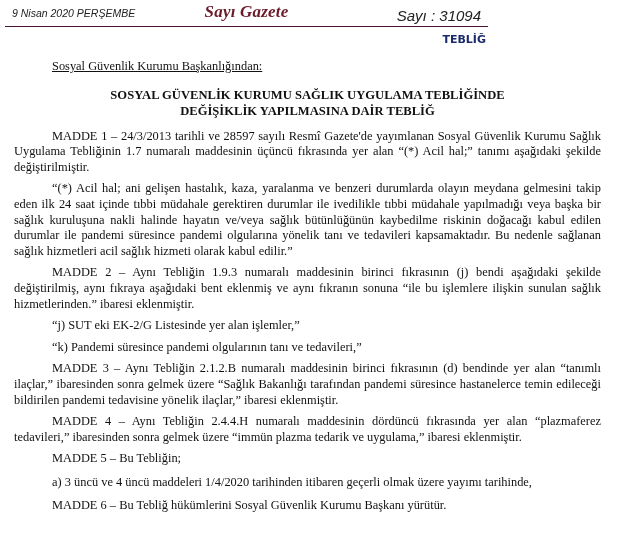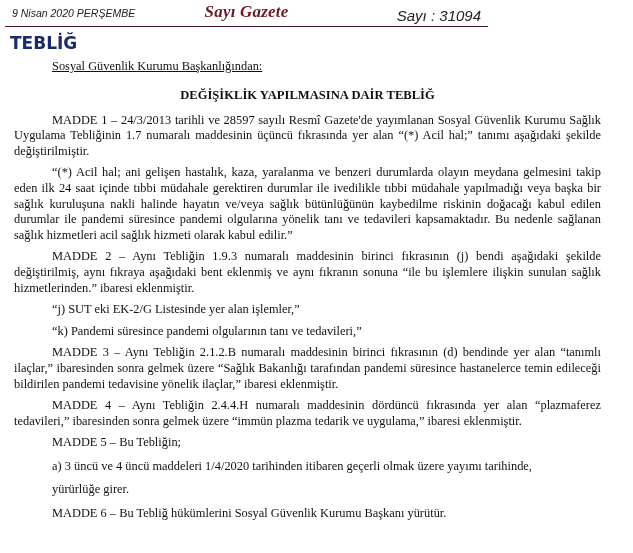--- a/index.html
+++ b/index.html
@@ -19,22 +19,22 @@
     .mast-title {
       position: absolute; left: 0; right: 0; top: 2px; text-align: center;
       font-family: "Liberation Serif", serif; font-weight: bold; font-size: 17px;
       color: #6b1a2a; letter-spacing: 0.2px;
     }
     .mast-issue {
       position: absolute; right: 7px; top: 7px;
       font-family: "Liberation Sans", sans-serif; font-size: 15px; color: #222;
     }
     .section {
-      position: absolute; left: 10px; width: 483px; top: 33px; text-align: left;
-      font-family: "DejaVu Sans", sans-serif; font-weight: bold; font-size: 17px;
+      position: absolute; left: 3px; width: 483px; top: 33px; text-align: right;
+      font-family: "DejaVu Sans", sans-serif; font-weight: bold; font-size: 11px;
       color: #1b2a6b;
     }
     .doc {
       position: absolute; left: 14px; top: 59px; width: 587px;
       font-size: 12.4px; line-height: 15.6px;
     }
     .issuer {
       margin-left: 38px; text-decoration: underline; font-size: 12.4px;
       margin-bottom: 12px;
     }
@@ -53,32 +53,32 @@
   <span class="mast-date">9 Nisan 2020 PERŞEMBE</span>
   <span class="mast-title">Sayı Gazete</span>
   <span class="mast-issue">Sayı : 31094</span>
 </div>
 
 <div class="section">TEBLİĞ</div>
 
 <div class="doc">
   <div class="issuer">Sosyal Güvenlik Kurumu Başkanlığından:</div>
   <div class="heading">
+    <div>SOSYAL GÜVENLİK KURUMU SAĞLIK UYGULAMA TEBLİĞİNDE</div>
     <div>DEĞİŞİKLİK YAPILMASINA DAİR TEBLİĞ</div>
   </div>
 
   <p><b>MADDE 1 –</b><span> 24/3/2013 tarihli ve 28597 sayılı Resmî Gazete'de yayımlanan Sosyal Güvenlik Kurumu Sağlık Uygulama Tebliğinin 1.7 numaralı maddesinin üçüncü fıkrasında yer alan “(*) Acil hal;” tanımı aşağıdaki şekilde değiştirilmiştir.</span></p>
   <p>“(*) Acil hal; ani gelişen hastalık, kaza, yaralanma ve benzeri durumlarda olayın meydana gelmesini takip eden ilk 24 saat içinde tıbbi müdahale gerektiren durumlar ile ivedilikle tıbbi müdahale yapılmadığı veya başka bir sağlık kuruluşuna nakli halinde hayatın ve/veya sağlık bütünlüğünün kaybedilme riskinin doğacağı kabul edilen durumlar ile pandemi süresince pandemi olgularına yönelik tanı ve tedavileri kapsamaktadır. Bu nedenle sağlanan sağlık hizmetleri acil sağlık hizmeti olarak kabul edilir.”</p>
 
   <p><b>MADDE 2 –</b><span> Aynı Tebliğin 1.9.3 numaralı maddesinin birinci fıkrasının (j) bendi aşağıdaki şekilde değiştirilmiş, aynı fıkraya aşağıdaki bent eklenmiş ve aynı fıkranın sonuna “ile bu işlemlere ilişkin sunulan sağlık hizmetlerinden.” ibaresi eklenmiştir.</span></p>
   <p>“j) SUT eki EK-2/G Listesinde yer alan işlemler,”</p>
   <p>“k) Pandemi süresince pandemi olgularının tanı ve tedavileri,”</p>
 
   <p><b>MADDE 3 –</b><span> Aynı Tebliğin 2.1.2.B numaralı maddesinin birinci fıkrasının (d) bendinde yer alan “tanımlı ilaçlar,” ibaresinden sonra gelmek üzere “Sağlık Bakanlığı tarafından pandemi süresince hastanelerce temin edileceği bildirilen pandemi tedavisine yönelik ilaçlar,” ibaresi eklenmiştir.</span></p>
 
   <p><b>MADDE 4 –</b><span> Aynı Tebliğin 2.4.4.H numaralı maddesinin dördüncü fıkrasında yer alan “plazmaferez tedavileri,” ibaresinden sonra gelmek üzere “immün plazma tedarik ve uygulama,” ibaresi eklenmiştir.</span></p>
 
   <p class="plain"><b>MADDE 5 –</b><span> Bu Tebliğin;</span></p>
   <p class="plain">a) 3 üncü ve 4 üncü maddeleri 1/4/2020 tarihinden itibaren geçerli olmak üzere yayımı tarihinde,</p>
-  <p class="plain">yürürlüğe girer.</p>
 
   <p class="plain"><b>MADDE 6 –</b><span> Bu Tebliğ hükümlerini Sosyal Güvenlik Kurumu Başkanı yürütür.</span></p>
 </div>
 
 </body></html>

